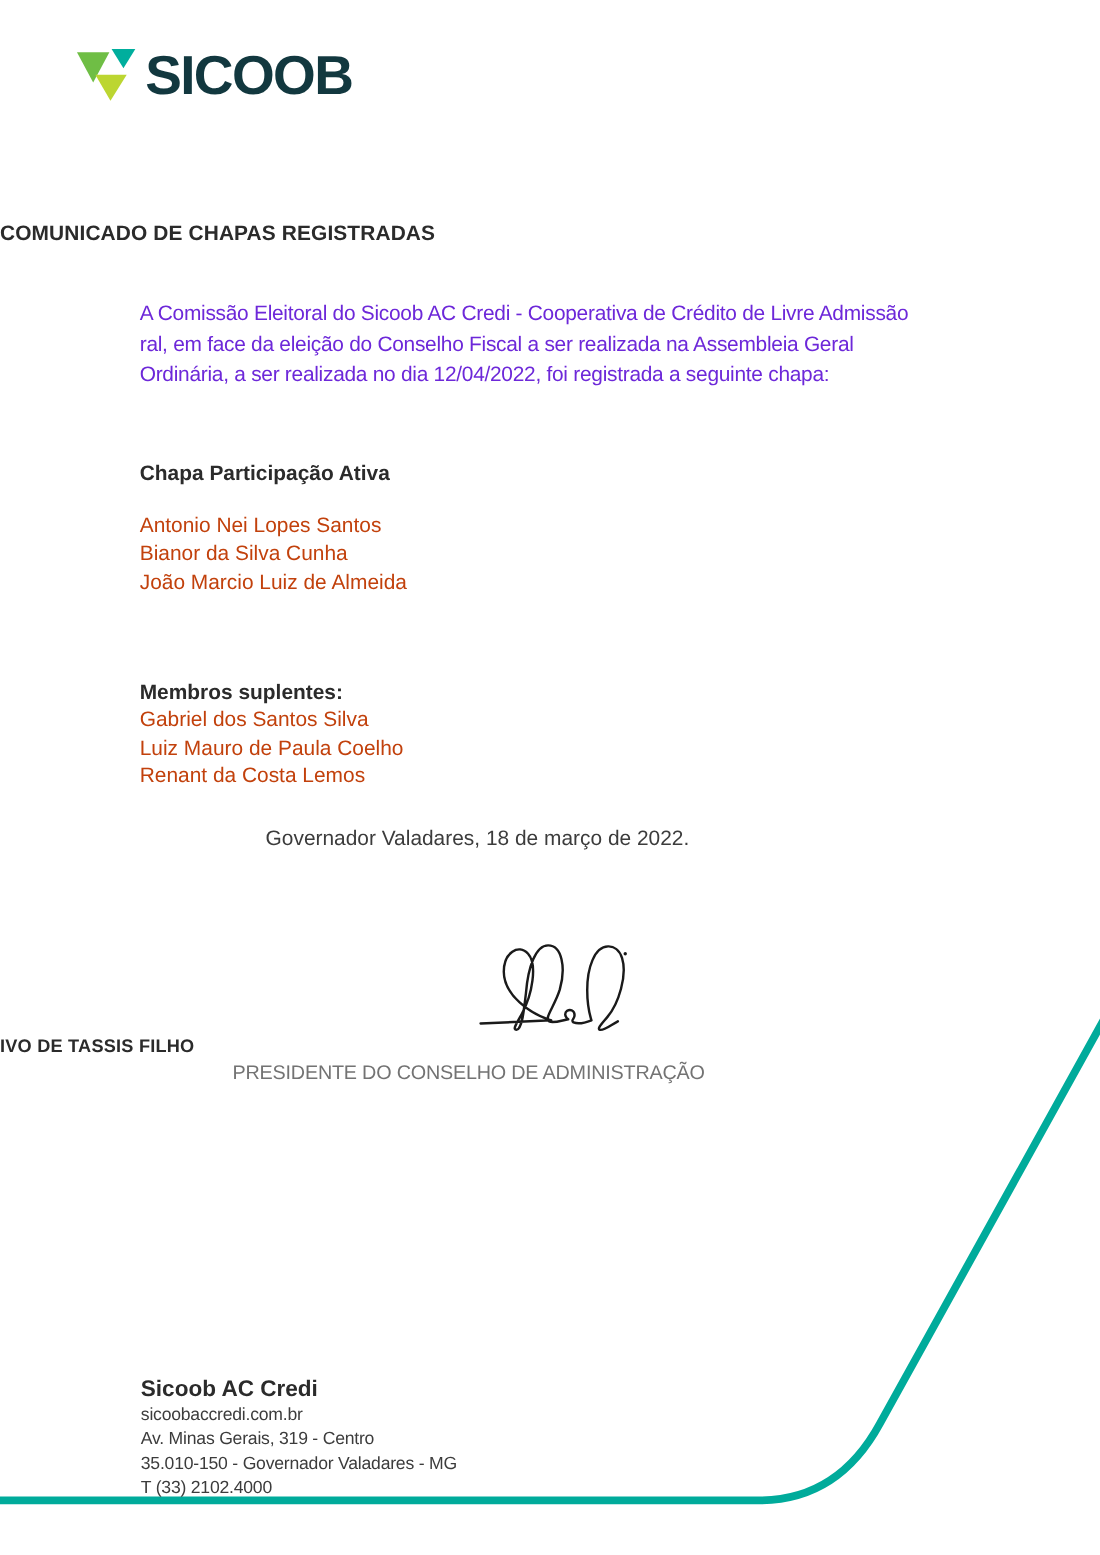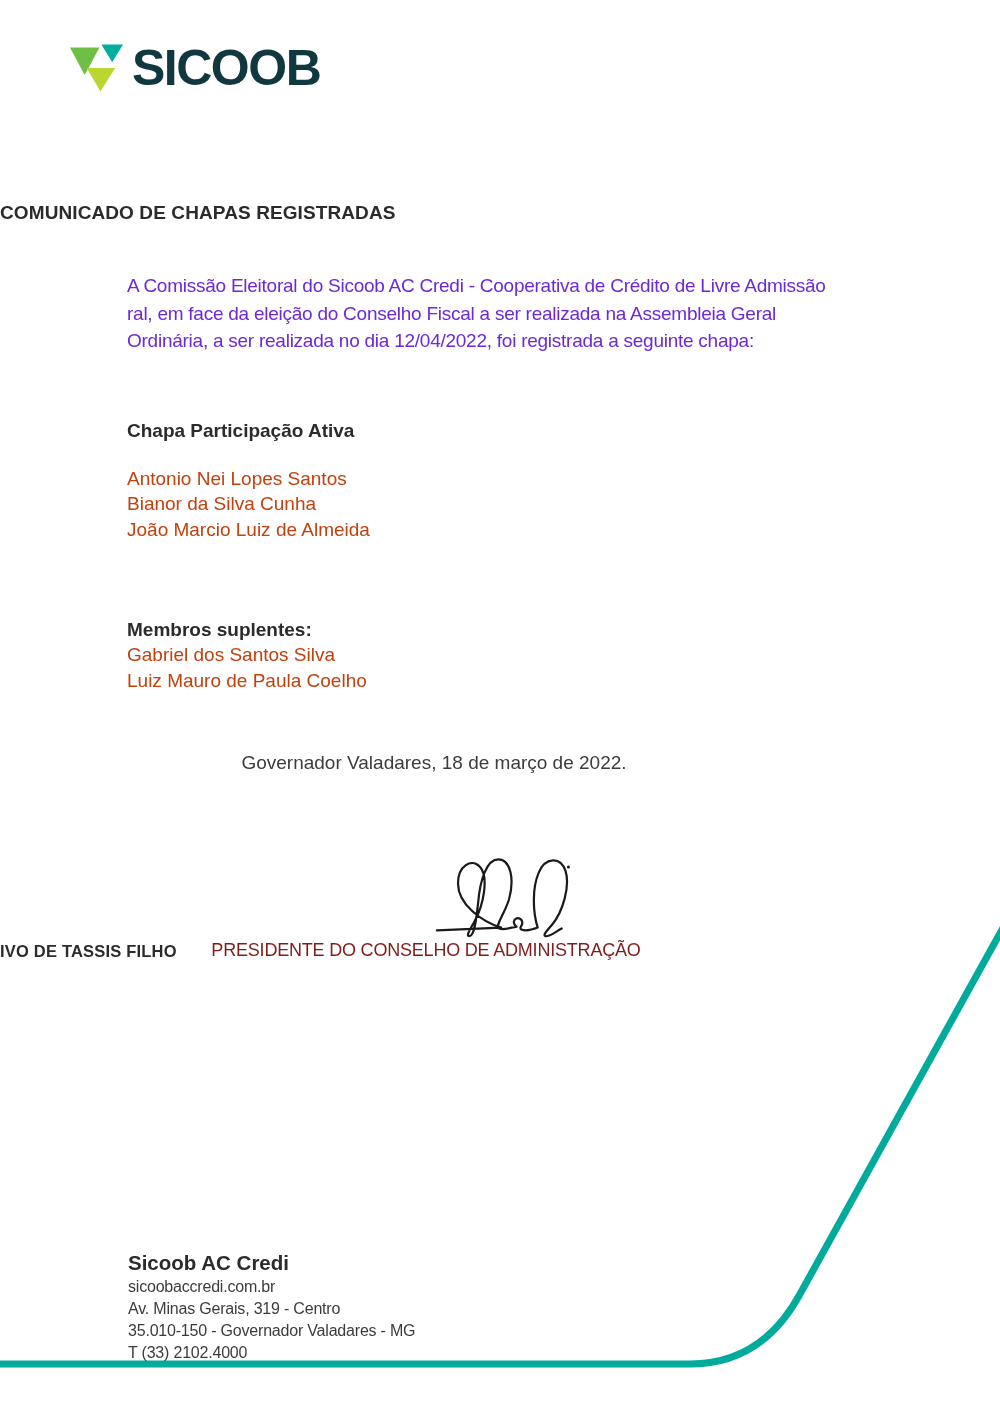--- a/index.html
+++ b/index.html
@@ -58,22 +58,22 @@
   .block-suplentes { top: 589px; margin-top: 28px; }
 
   .date-line { left: 0; top: 752px; width: 868px; text-align: center; font-size: 19px; color: #3c3c3c; }
 
   .signature-svg { left: 427px; top: 845px; width: 158px; height: 96px; }
   .signer-name {
     left: 0; top: 942px; width: 1000px; text-align: left;
     font-size: 16.5px; font-weight: bold; color: #2b2b2b; letter-spacing: 0.2px;
   }
   .signer-role {
-    left: 0; top: 940px; width: 852px; text-align: center;
-    font-size: 18px; color: #7f1d1d; letter-spacing: -0.2px;
+    left: 0; top: 965px; width: 852px; text-align: center;
+    font-size: 18px; color: #737373; letter-spacing: -0.2px;
   }
 
   
   .footer { left: 128px; top: 1228px; margin-top: 21px; }
   .footer-company { font-size: 20.5px; font-weight: bold; color: #2b2b2b; line-height: 27px; }
   .footer .fline { font-size: 16px; line-height: 22px; color: #3c3c3c; letter-spacing: -0.2px; }
 </style>
 </head>
 <body>
 
@@ -107,20 +107,21 @@
     <div class="abs member-block block-efetivos">
       <div class="name">Antonio Nei Lopes Santos</div>
       <div class="name">Bianor da Silva Cunha</div>
       <div class="name">João Marcio Luiz de Almeida</div>
     </div>
 
     <div class="abs member-block block-suplentes">
       <div class="heading">Membros suplentes:</div>
       <div class="name">Gabriel dos Santos Silva</div>
       <div class="name">Luiz Mauro de Paula Coelho</div>
+      <div class="name">Renant da Costa Lemos</div>
     </div>
 
     <div class="abs date-line">Governador Valadares, 18 de março de 2022.</div>
 
     <svg class="abs signature-svg" viewBox="0 0 160 100" xmlns="http://www.w3.org/2000/svg">
       <path d="M 8 89 L 75 86
                C 55 80 30 62 30 40 C 30 22 44 13 53 23 C 62 33 57 62 47 80 C 42 89 38 95 42 95
                C 47 95 49 78 51 60 C 53 36 60 15 72 15 C 85 15 89 36 83 57 C 78 73 68 84 73 87
                C 77 89 85 86 91 85
                C 88 83 87 79 90 77 C 93 75 97 77 97 81 C 97 85 93 86 96 88

